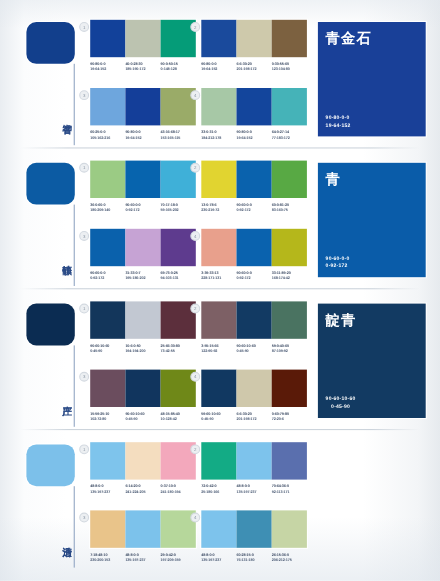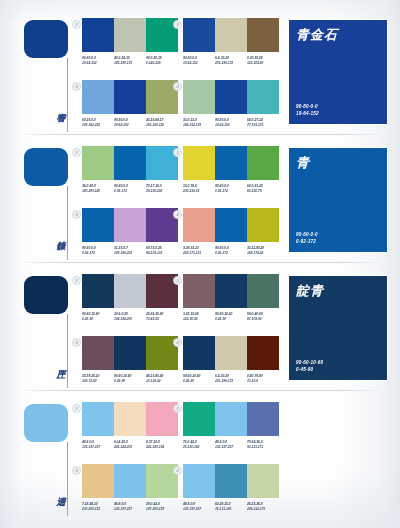--- a/index.html
+++ b/index.html
@@ -15,21 +15,21 @@
     position:absolute;inset:0;
     background:
       linear-gradient(90deg,#e9edf1 0px,#fbfcfd 22px,#ffffff 60px,#ffffff 330px,#f3f5f7 380px,#e6eaee 400px);
   }
   .page:after{
     content:"";position:absolute;inset:0;
     background:linear-gradient(180deg,rgba(225,231,237,.55) 0px,rgba(255,255,255,0) 26px,rgba(255,255,255,0) 470px,rgba(222,229,236,.6) 528px);
     pointer-events:none;
   }
 
-  .rows{position:absolute;inset:0;font-style:italic;}
+  .rows{position:absolute;inset:0;}
 
   .row{position:absolute;left:0;width:400px;height:128px;}
   .row-sep{
     position:absolute;left:18px;width:364px;height:1px;
     background:linear-gradient(90deg,rgba(200,208,216,0) 0%,rgba(196,205,214,.85) 12%,rgba(196,205,214,.85) 88%,rgba(200,208,216,0) 100%);
   }
 
   
   .mood{position:absolute;left:0;top:0;width:78px;height:128px;}
   .mood-chip{
@@ -388,21 +388,21 @@
           <div class="code">
             <div class="cmyk">6-6-30-20</div>
             <div class="rgb">201-198-172</div>
           </div>
           <div class="code">
             <div class="cmyk">0-60-79-80</div>
             <div class="rgb">72-20-6</div>
           </div>
         </div>
       </div>
-      <div class="big" style="background: rgb(18, 58, 98);">
+      <div class="big" style="background: rgb(18, 58, 98); text-align: center;">
         <div class="big-name">靛青</div>
         <div class="big-codes">
           <div>90-60-10-60</div>
           <div>0-45-90</div>
         </div>
       </div>
       <div class="row-sep" style="top: 126px;"></div>
     </div>
     <div class="row" style="top: 392px;">
       <div class="mood">

